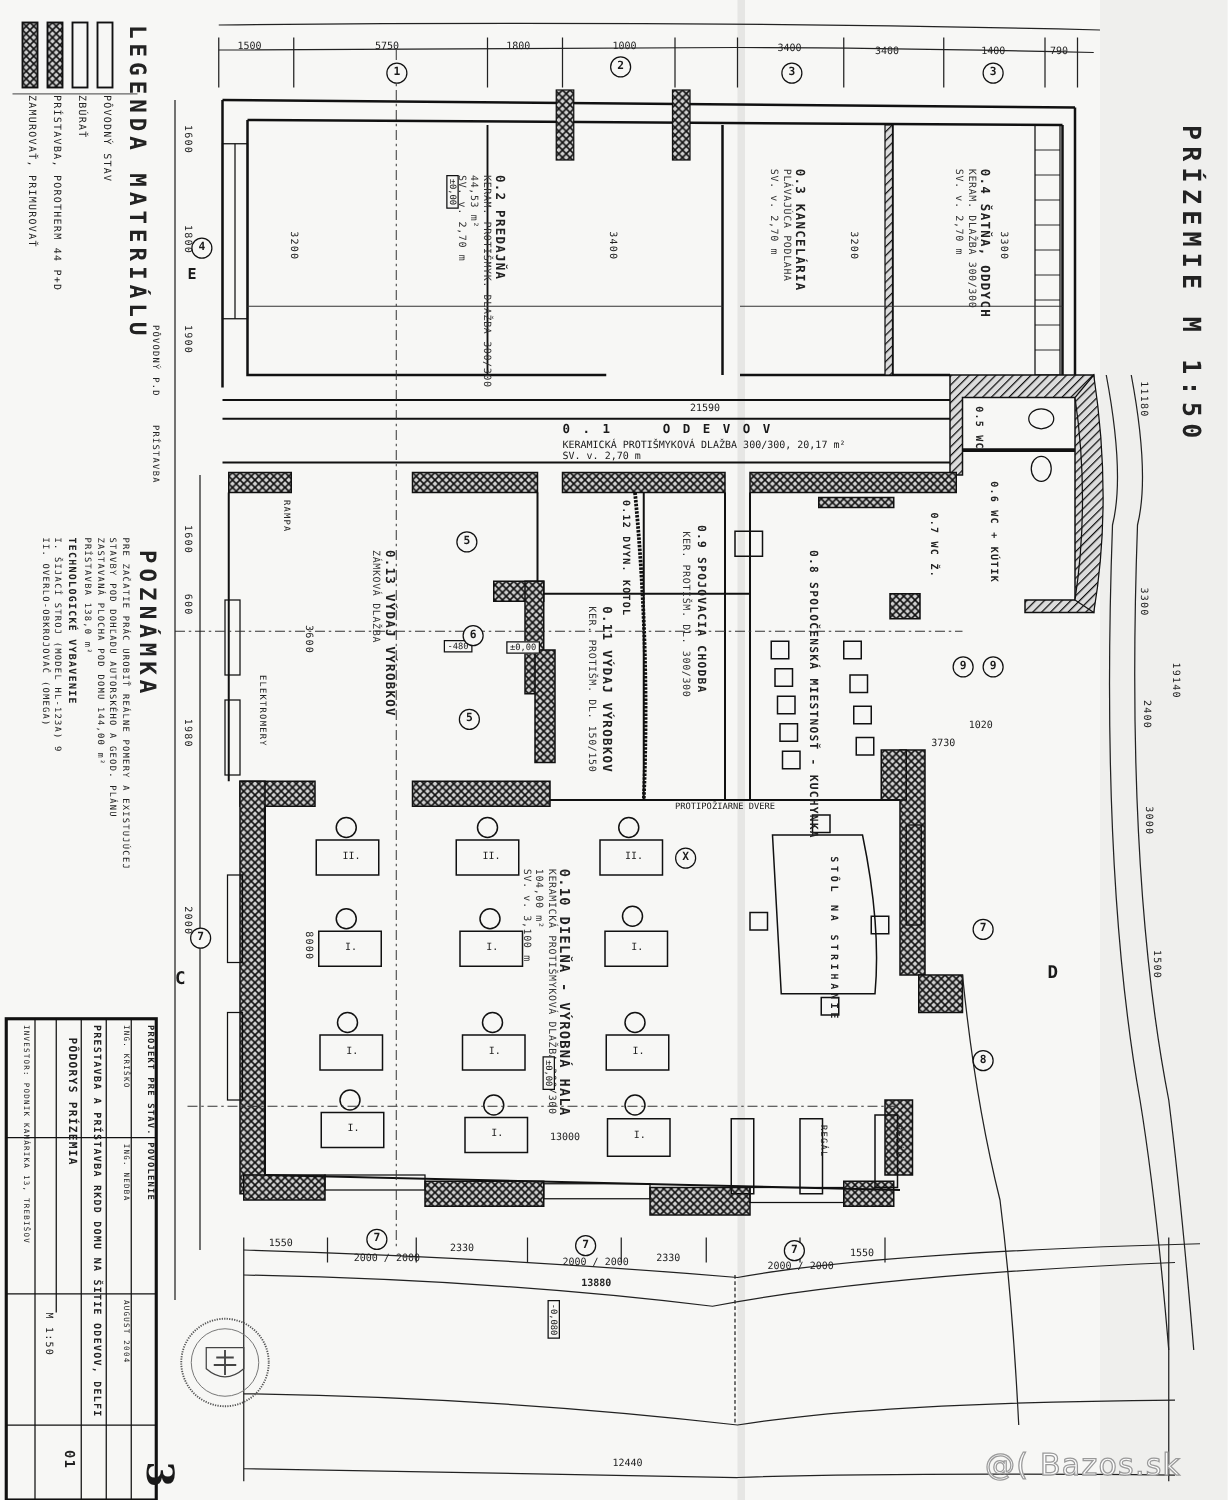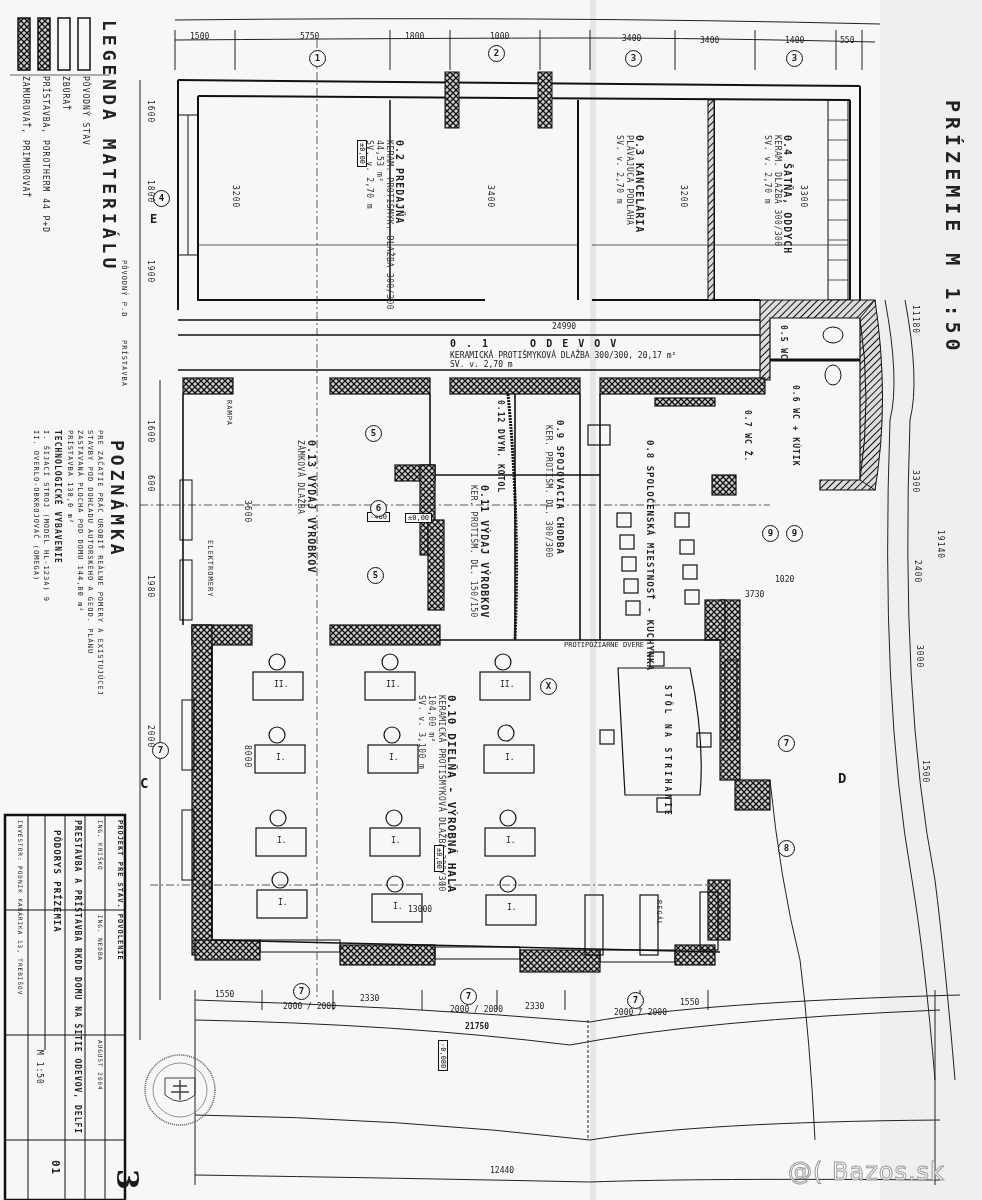--- a/index.html
+++ b/index.html
@@ -314,31 +314,31 @@
 <div class="vt rot90 room" style="left:655px;top:440px;font-size:9px;"><span>0.8</span> <span>SPOLOČENSKÁ MIESTNOSŤ - KUCHYNKA</span></div>
 <div class="vt rot90 room" style="left:565px;top:420px;font-size:9px;"><span>0.9</span> <span>SPOJOVACIA CHODBA</span></div>
 <div class="vt rot90 sub" style="left:553px;top:425px;">KER. PROTIŠM. DL. 300/300</div>
 
 <div class="vt rot90 room" style="left:505px;top:400px;font-size:8px;"><span>0.12</span> <span>DVYN. KOTOL</span></div>
 <div class="vt rot90 room" style="left:490px;top:485px;"><span>0.11</span> <span>VÝDAJ VÝROBKOV</span></div>
 <div class="vt rot90 sub" style="left:478px;top:485px;">KER. PROTIŠM. DL. 150/150</div>
 
 <div class="vt rot90 room" style="left:317px;top:440px;"><span>0.13</span> <span>VÝDAJ VÝROBKOV</span></div>
 <div class="vt rot90 sub" style="left:305px;top:440px;">ZÁMKOVÁ DLAŽBA</div>
-<div class="tag" style="left:355px;top:512px;margin-left:12px;">-480</div>
+<div class="tag" style="left:355px;top:512px;">-480</div>
 <div class="tag" style="left:405px;top:513px;">±0,00</div>
 
 <div class="vt rot90 room" style="left:458px;top:695px;font-size:11px;"><span>0.10</span> <span>DIELŇA - VÝROBNÁ HALA</span></div>
 <div class="vt rot90 sub" style="left:446px;top:695px;">KERAMICKÁ PROTIŠMYKOVÁ DLAŽBA 300/300</div>
 <div class="vt rot90 sub" style="left:436px;top:695px;">104,00 m²</div>
 <div class="vt rot90 sub" style="left:426px;top:695px;">SV. v. 3,100 m</div>
 <div class="tag" style="left:444px;top:845px;transform:rotate(90deg);">±0,00</div>
 
 <div class="vt rot90" style="left:672px;top:685px;font-size:8px;font-weight:bold;letter-spacing:3px;">STÔL NA STRIHANIE</div>
-<div style="position:absolute;left:564px;top:641px;font-size:7px;">PROTIPOŽIARNE DVERE</div>
+<div style="position:absolute;left:540px;top:641px;font-size:7px;">PROTIPOŽIARNE DVERE</div>
 <div class="vt rot90" style="left:233px;top:400px;font-size:7px;">RAMPA</div>
 <div class="vt rot90" style="left:214px;top:540px;font-size:7px;">ELEKTROMERY</div>
 <div class="vt rot90" style="left:663px;top:900px;font-size:7px;">REGÁL</div>
 <div class="vt rot90" style="left:723px;top:900px;font-size:7px;">REGÁL</div>
 
 <div class="dim" style="left:274px;top:680px;">II.</div>
 <div class="dim" style="left:386px;top:680px;">II.</div>
 <div class="dim" style="left:500px;top:680px;">II.</div>
 <div class="dim" style="left:276px;top:753px;">I.</div>
 <div class="dim" style="left:389px;top:753px;">I.</div>
@@ -372,31 +372,31 @@
 <div class="axis" style="left:153px;top:190px;">4</div>
 <div class="axis" style="left:540px;top:678px;">X</div>
 
 <div class="dim" style="left:190px;top:32px;">1500</div>
 <div class="dim" style="left:300px;top:32px;">5750</div>
 <div class="dim" style="left:405px;top:32px;">1800</div>
 <div class="dim" style="left:490px;top:32px;">1000</div>
 <div class="dim" style="left:622px;top:34px;">3400</div>
 <div class="dim" style="left:700px;top:36px;">3400</div>
 <div class="dim" style="left:785px;top:36px;">1400</div>
-<div class="dim" style="left:840px;top:36px;">550</div>
-<div class="dim" style="left:552px;top:322px;">24990</div>
+<div class="dim" style="left:840px;top:36px;">790</div>
+<div class="dim" style="left:552px;top:322px;">21590</div>
 
 <div class="dim" style="left:215px;top:990px;">1550</div>
 <div class="dim" style="left:283px;top:1002px;">2000 / 2000</div>
 <div class="dim" style="left:360px;top:994px;">2330</div>
 <div class="dim" style="left:450px;top:1005px;">2000 / 2000</div>
 <div class="dim" style="left:525px;top:1002px;">2330</div>
 <div class="dim" style="left:614px;top:1008px;">2000 / 2000</div>
 <div class="dim" style="left:680px;top:998px;">1550</div>
-<div class="dim" style="left:465px;top:1022px;font-weight:bold;">21750</div>
+<div class="dim" style="left:465px;top:1022px;font-weight:bold;">13880</div>
 <div class="dim" style="left:490px;top:1166px;">12440</div>
 <div class="tag" style="left:448px;top:1040px;transform:rotate(90deg);">-0,080</div>
 
 <div class="vt rot90 dim" style="left:155px;top:100px;">1600</div>
 <div class="vt rot90 dim" style="left:155px;top:180px;">1800</div>
 <div class="vt rot90 dim" style="left:155px;top:260px;">1900</div>
 <div class="vt rot90 dim" style="left:155px;top:420px;">1600</div>
 <div class="vt rot90 dim" style="left:155px;top:475px;">600</div>
 <div class="vt rot90 dim" style="left:155px;top:575px;">1980</div>
 <div class="vt rot90 dim" style="left:155px;top:725px;">2000</div>
@@ -409,17 +409,17 @@
 <div class="vt rot90 dim" style="left:924px;top:645px;">3000</div>
 <div class="vt rot90 dim" style="left:930px;top:760px;">1500</div>
 
 <div class="vt rot90 dim" style="left:240px;top:185px;">3200</div>
 <div class="vt rot90 dim" style="left:495px;top:185px;">3400</div>
 <div class="vt rot90 dim" style="left:688px;top:185px;">3200</div>
 <div class="vt rot90 dim" style="left:808px;top:185px;">3300</div>
 <div class="vt rot90 dim" style="left:252px;top:500px;">3600</div>
 <div class="dim" style="left:745px;top:590px;">3730</div>
 <div class="dim" style="left:775px;top:575px;">1020</div>
-<div class="dim" style="left:408px;top:905px;">13000</div>
+<div class="dim" style="left:440px;top:905px;">13000</div>
 
 <div class="watermark">@( Bazos.sk</div>
 
 </div>
 
 </body></html>

